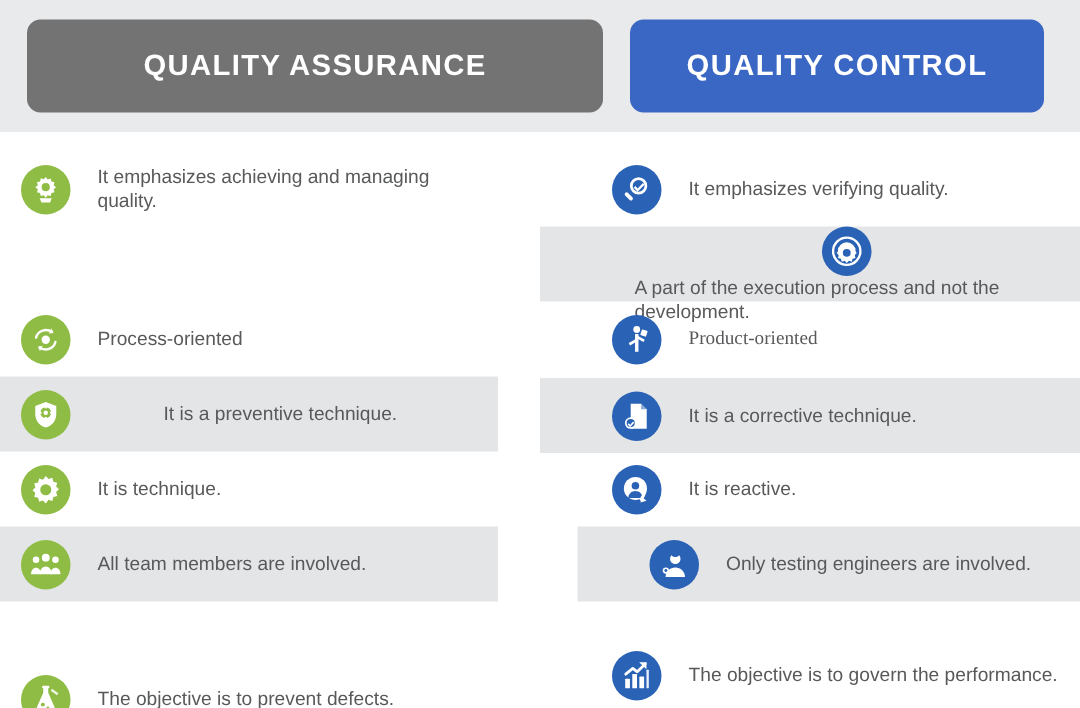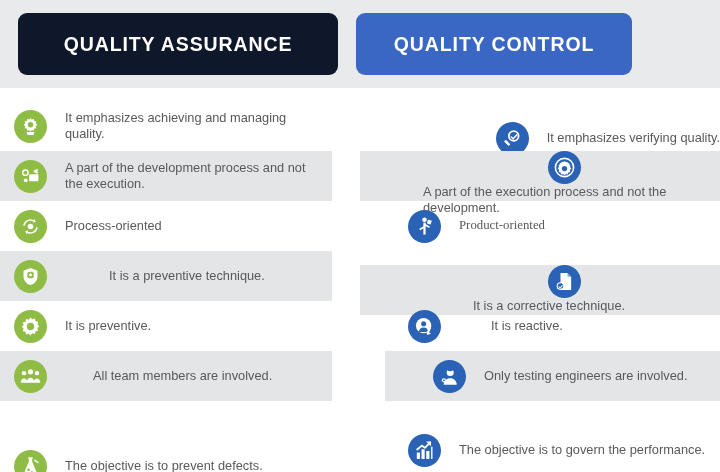--- a/index.html
+++ b/index.html
@@ -41,22 +41,22 @@
   .header-pill {
     height: 62px;
     border-radius: 9px;
     display: flex;
     align-items: center;
     justify-content: center;
     box-sizing: border-box;
   }
   .header-pill.qa {
     margin-left: 18px;
-    width: 320px;
-    background: #0f172a;
+    width: 384px;
+    background: #737373;
   }
   .header-pill.qc {
     margin-left: 18px;
     width: 276px;
     background: #3a66c4;
   }
   .header-pill-label {
     color: #ffffff;
     font-size: 19.5px;
     font-weight: bold;
@@ -139,31 +139,20 @@
         <span class="row-icon">
           <svg width="21" height="21" viewBox="0 0 24 24" fill="#ffffff">
             <path d="M12 2.2l1.5 1.9 2.3-.7.5 2.4 2.4.5-.7 2.3 1.9 1.5-1.9 1.5.7 2.3-2.4.5-.5 2.4-2.3-.7L12 18l-1.5-1.9-2.3.7-.5-2.4-2.4-.5.7-2.3L4.1 10l1.9-1.5-.7-2.3 2.4-.5.5-2.4 2.3.7z"></path>
             <circle cx="12" cy="10" r="3.1" fill="#8fbc45"></circle>
             <path d="M7.4 18.4h9.2l-1.3 3.4H8.7z"></path>
           </svg>
         </span>
         <span class="row-text">It emphasizes achieving and managing quality.</span>
       </div>
 
-      <div class="row striped" style="top:63px;">
-        <span class="row-icon">
-          <svg width="21" height="21" viewBox="0 0 24 24" fill="#ffffff">
-            <circle cx="6.2" cy="7.6" r="3.1" fill="none" stroke="#ffffff" stroke-width="1.7"></circle>
-            <rect x="10.5" y="9.5" width="10.5" height="8" rx="1.2"></rect>
-            <path d="M15.6 5.2l4.6-2.2v6.1l-4.6-2.2z"></path>
-            <circle cx="6.6" cy="16.4" r="2.2"></circle>
-          </svg>
-        </span>
-        <span class="row-text">A part of the development process and not the execution.</span>
-      </div>
 
       <div class="row" style="top:113px;">
         <span class="row-icon">
           <svg width="21" height="21" viewBox="0 0 24 24" fill="none" stroke="#ffffff" stroke-width="1.8">
             <circle cx="12" cy="12" r="3.2" fill="#ffffff" stroke="none"></circle>
             <path d="M4.6 10.4A7.7 7.7 0 0 1 16.8 6.2" stroke-linecap="round"></path>
             <path d="M19.4 13.6A7.7 7.7 0 0 1 7.2 17.8" stroke-linecap="round"></path>
             <path d="M16.4 3.2l1.4 3.3-3.4 1" fill="#ffffff" stroke="none"></path>
             <path d="M7.6 20.8l-1.4-3.3 3.4-1" fill="#ffffff" stroke="none"></path>
           </svg>
@@ -186,24 +175,24 @@
         <span class="row-text">It is a preventive technique.</span>
       </div>
 
       <div class="row" style="top:213px;">
         <span class="row-icon">
           <svg width="21" height="21" viewBox="0 0 24 24" fill="#ffffff">
             <path d="M12 1.6l2.1 2.2 2.9-.9.8 3 3 .8-.9 2.9 2.2 2.1-2.2 2.1.9 2.9-3 .8-.8 3-2.9-.9L12 22.4l-2.1-2.2-2.9.9-.8-3-3-.8.9-2.9-2.2-2.1 2.2-2.1-.9-2.9 3-.8.8-3 2.9.9z"></path>
             <circle cx="12" cy="12" r="4.2" fill="#8fbc45"></circle>
           </svg>
         </span>
-        <span class="row-text">It is preventive.</span>
-      </div>
-
-      <div class="row striped" style="top:263px;gap:28px;">
+        <span class="row-text">It is technique.</span>
+      </div>
+
+      <div class="row striped" style="top:263px;">
         <span class="row-icon">
           <svg width="21" height="21" viewBox="0 0 24 24" fill="#ffffff">
             <circle cx="4.6" cy="8.2" r="2.5"></circle>
             <path d="M.8 19.2c0-2.9 1.7-4.9 3.8-4.9s3.8 2 3.8 4.9z"></path>
             <circle cx="19.4" cy="8.2" r="2.5"></circle>
             <path d="M15.6 19.2c0-2.9 1.7-4.9 3.8-4.9s3.8 2 3.8 4.9z"></path>
             <circle cx="12" cy="6.6" r="3"></circle>
             <path d="M7.4 19.2c0-3.4 2.1-5.8 4.6-5.8s4.6 2.4 4.6 5.8z"></path>
           </svg>
         </span>
@@ -220,21 +209,21 @@
             <path d="M16.8 3.6l4.8 3.4-1 1.5-4.8-3.4z" opacity="0.85"></path>
           </svg>
         </span>
         <span class="row-text">The objective is to prevent defects.</span>
       </div>
 
     </div>
 
     <div class="column right">
 
-      <div class="row" style="top:25px;justify-content:flex-end;">
+      <div class="row" style="top:13px;">
         <span class="row-icon">
           <svg width="21" height="21" viewBox="0 0 24 24" fill="#ffffff">
             <circle cx="13.4" cy="9.1" r="6.6"></circle>
             <circle cx="13.4" cy="9.1" r="4.5" fill="#2a62b5"></circle>
             <path d="M10.9 9.2l1.8 1.9 4-4.2 1.2 1.2-5.2 5.5-3-3.2z" fill="#ffffff"></path>
             <rect x="2.1" y="15.6" width="7.6" height="2.9" rx="1.4" transform="rotate(45 5.9 17.1)"></rect>
           </svg>
         </span>
         <span class="row-text">It emphasizes verifying quality.</span>
       </div>
@@ -257,34 +246,34 @@
             <circle cx="12" cy="4.2" r="2.6"></circle>
             <path d="M10.7 7.6h2.6v13.6h-2.6z"></path>
             <path d="M12 8.6l6.1 3.4-1 1.8-5.1-2.9z"></path>
             <path d="M12 13.4l-5.1 2.9-1-1.8L12 11z"></path>
             <rect x="15.2" y="4.6" width="4.6" height="4.6" rx="0.7" transform="rotate(18 17.5 6.9)"></rect>
           </svg>
         </span>
         <span class="row-text">Product-oriented</span>
       </div>
 
-      <div class="row striped" style="top:177px;flex-direction:column;">
+      <div class="row striped" style="top:164px;">
         <span class="row-icon">
           <svg width="21" height="21" viewBox="0 0 24 24" fill="#ffffff">
             <path d="M7.4 2.4h8l4.2 4.2v15H7.4z"></path>
             <path d="M15.4 2.4l4.2 4.2h-4.2z" fill="#2a62b5" opacity="0.55"></path>
             <circle cx="7.4" cy="17.2" r="4.4"></circle>
             <circle cx="7.4" cy="17.2" r="3.1" fill="#2a62b5"></circle>
             <path d="M5.9 17.3l1.1 1.2 2.2-2.5.9.9-3.1 3.4-2-2.2z" fill="#ffffff"></path>
           </svg>
         </span>
         <span class="row-text">It is a corrective technique.</span>
       </div>
 
-      <div class="row" style="top:213px;gap:32px;">
+      <div class="row" style="top:213px;">
         <span class="row-icon">
           <svg width="21" height="21" viewBox="0 0 24 24">
             <circle cx="11" cy="11" r="8.8" fill="#ffffff"></circle>
             <circle cx="11" cy="8.9" r="2.9" fill="#2a62b5"></circle>
             <path d="M5.6 18.2c0-3.1 2.4-5.2 5.4-5.2s5.4 2.1 5.4 5.2z" fill="#2a62b5"></path>
             <path d="M17.6 13.6a8.2 8.2 0 0 1-2.2 5.6" fill="none" stroke="#ffffff" stroke-width="2.4" stroke-linecap="round"></path>
             <path d="M19.4 20.4l-4.6 1.4 1-4.4z" fill="#ffffff"></path>
           </svg>
         </span>
         <span class="row-text">It is reactive.</span>

